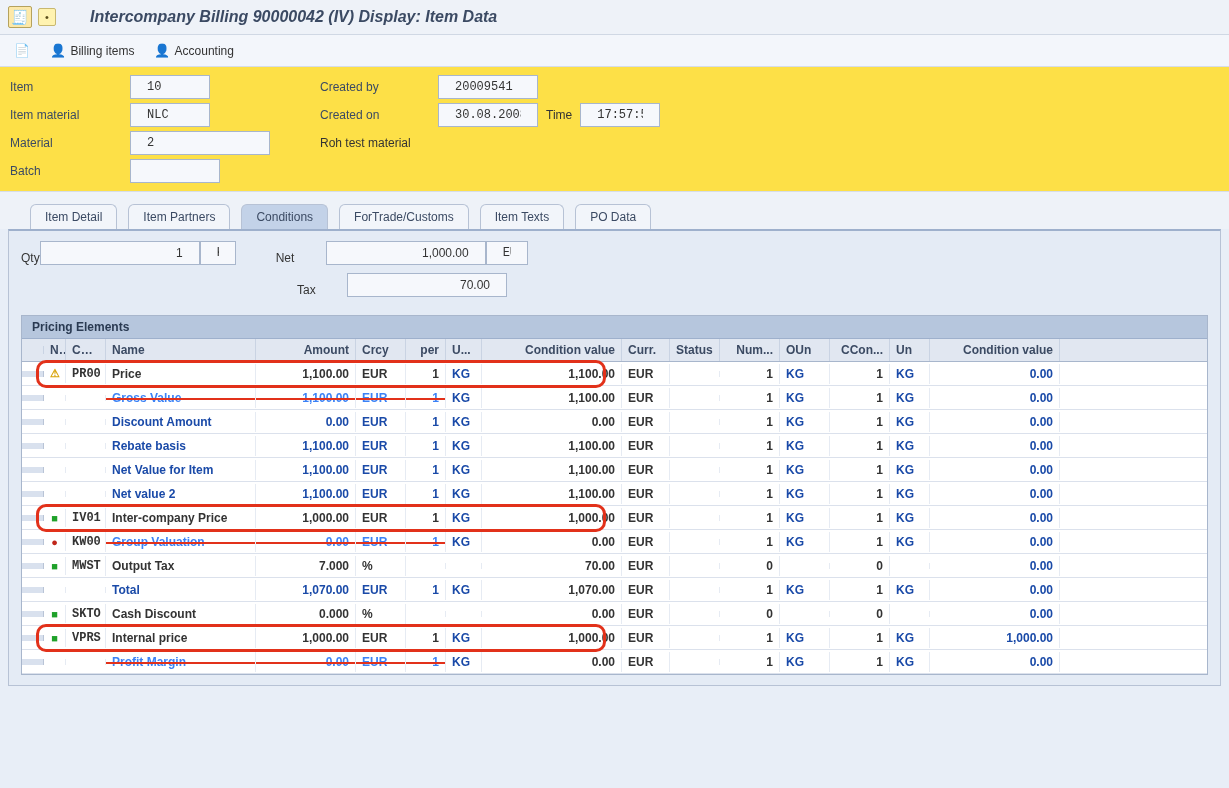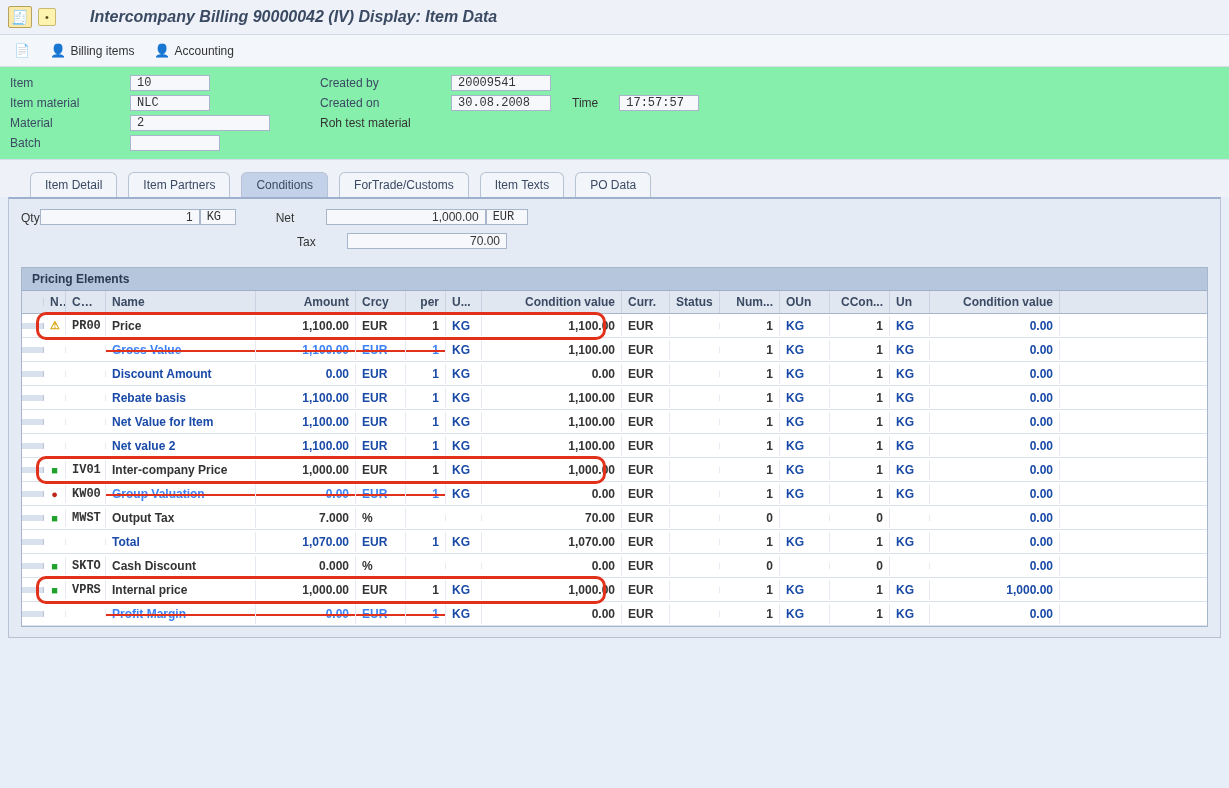--- a/index.html
+++ b/index.html
@@ -57,43 +57,43 @@
     gap: 4px;
     padding: 2px 4px;
     cursor: pointer;
     color: #333;
   }
   .tool-ico {
     font-size: 13px;
   }
   .form-area {
     padding: 8px 10px 4px 10px;
-    background: #86efac;
+    background: #fde047;
     border-bottom: 1px solid #d6dde8;
   }
   .form-row {
     display: flex;
     align-items: center;
     margin-bottom: 4px;
   }
   .form-label {
     width: 120px;
     color: #3b4a63;
   }
   .form-input {
     border: 1px solid #a8b6cc;
     background: #f6f8fc;
     font-family: "Courier New", monospace;
     font-size: 12px;
-    padding: 2px 6px;
-    height: 16px;
+    padding: 2px 16px;
+    height: 24px;
     color: #333;
   }
   .form-col-left { width: 310px; display: flex; align-items: center; }
-  .form-col-right { display: flex; align-items: center; gap: 21px; }
+  .form-col-right { display: flex; align-items: center; gap: 8px; }
   .tabs {
     display: flex;
     padding: 12px 10px 0 30px;
     background: #eef2f8;
     gap: 12px;
   }
   .tab {
     padding: 5px 14px 5px 14px;
     background: #f2f5fa;
     border: 1px solid #b7c2d5;

